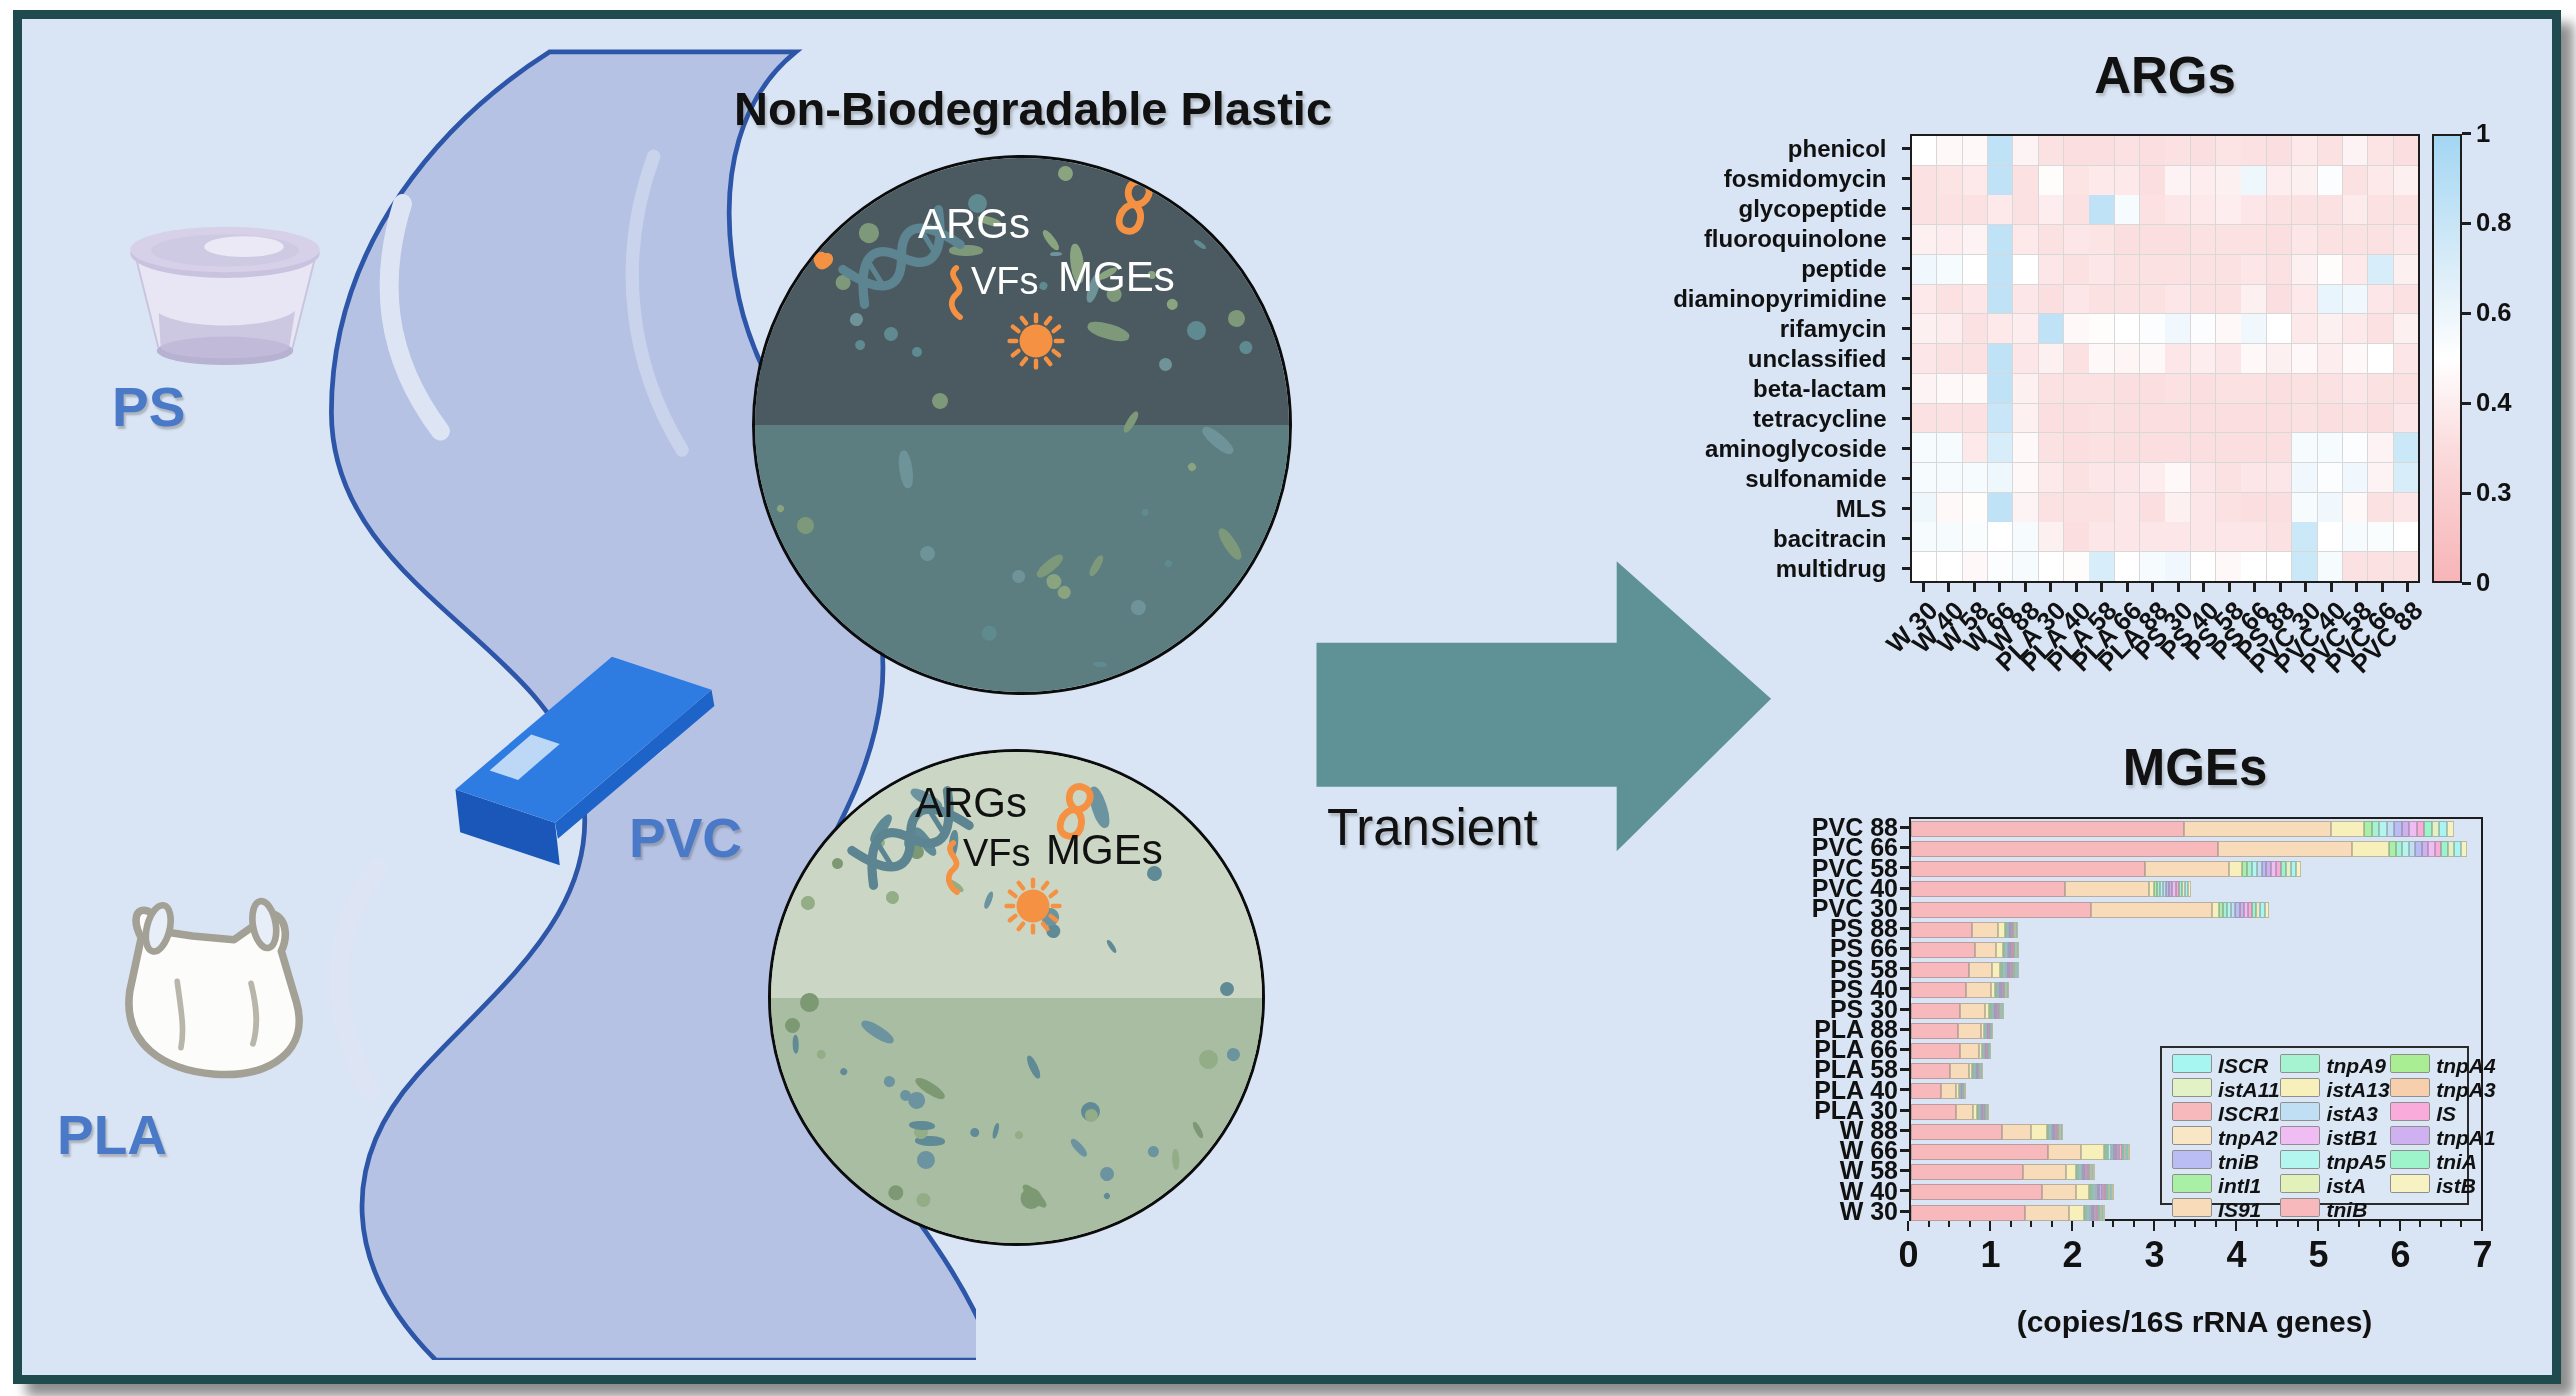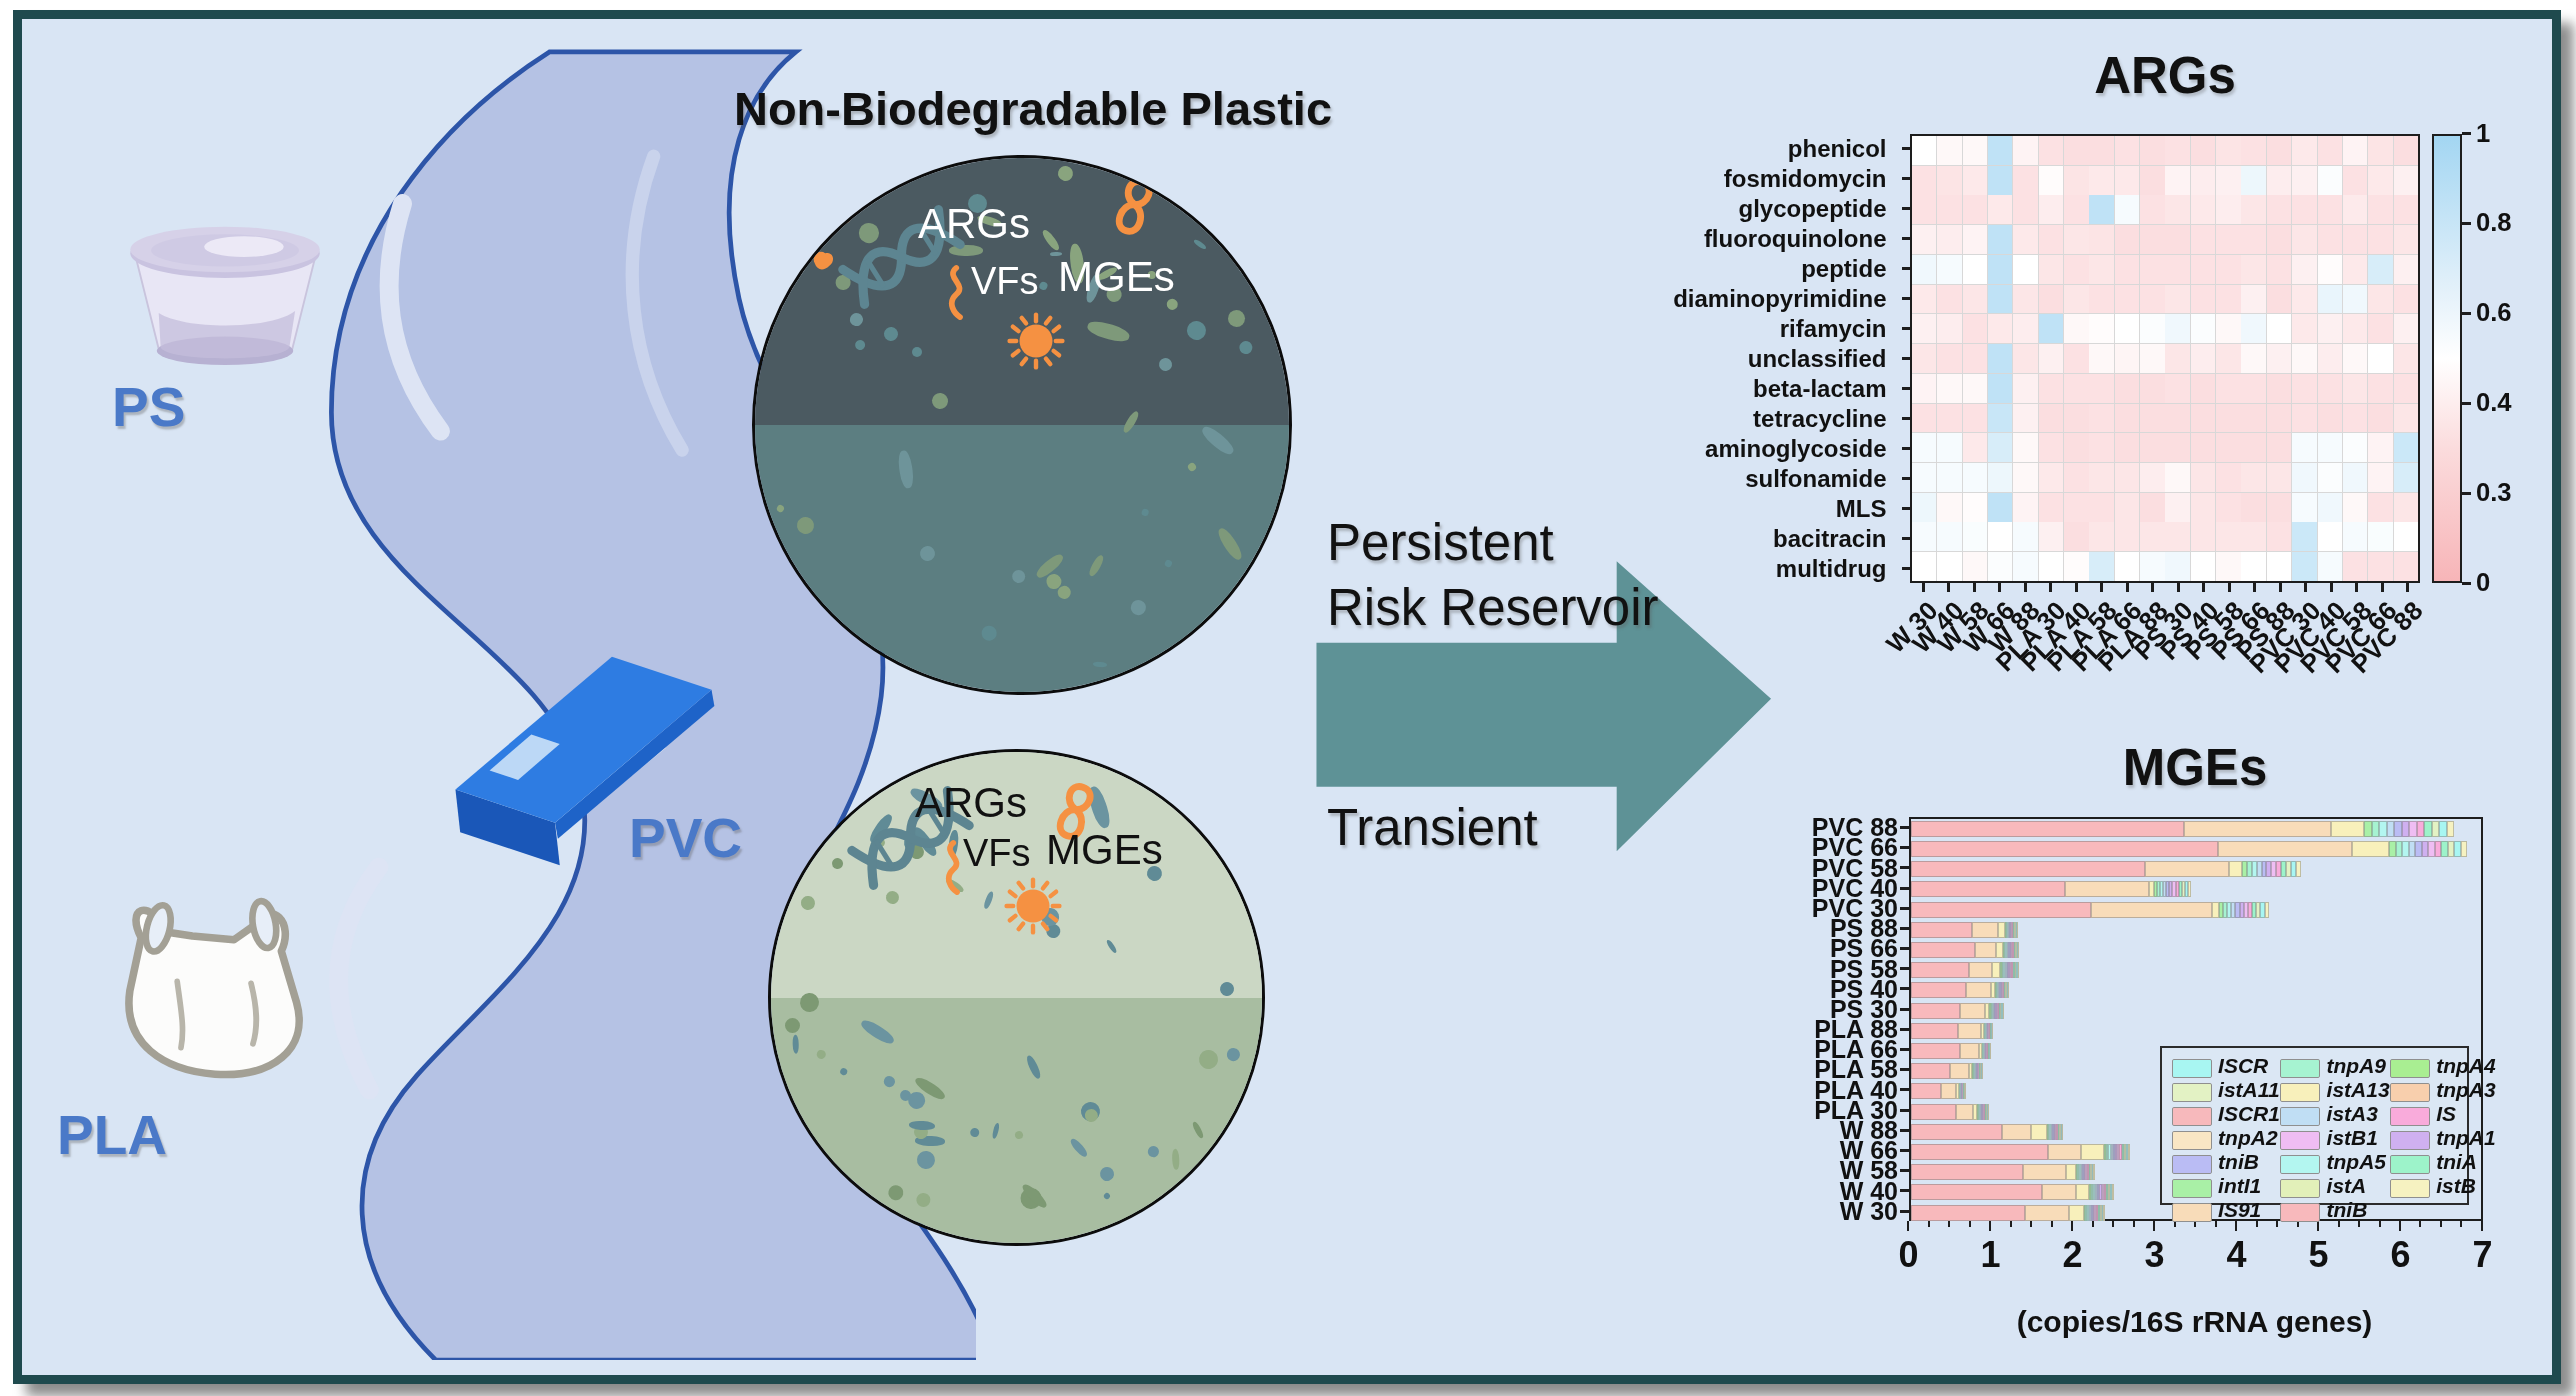--- a/index.html
+++ b/index.html
@@ -28,21 +28,21 @@
   .cbarlbl{position:absolute;font-weight:bold;font-size:25.6px;}
   .plot{border:2.8px solid #1d1d1d;box-sizing:border-box;}
   .barrow{position:absolute;left:0;display:flex;}
   .seg{height:100%;box-shadow:inset 0 0 0 0.9px rgba(125,125,125,0.5);}
   .ylbl{position:absolute;text-align:right;font-weight:bold;font-size:25px;width:190px;}
   .xticklbl{position:absolute;font-weight:bold;font-size:36px;text-align:center;width:57px;}
   .axislbl{font-weight:bold;font-size:30px;text-align:center;}
   .legend{border:2.8px solid #2b2b2b;background:#dbe7f4;box-sizing:border-box;
           display:grid;grid-auto-flow:column;grid-template-rows:repeat(7,1fr);
           grid-template-columns:repeat(3,1fr);padding:5.7px 9.5px;}
-  .leg-item{display:flex;align-items:flex-end;}
+  .leg-item{display:flex;align-items:flex-start;}
   .leg-sw{width:38px;height:17px;border:0.9px solid #8f8f8f;border-radius:1.9px;flex:0 0 auto;}
   .leg-tx{font-style:italic;font-weight:bold;font-size:21px;padding-left:6.6px;white-space:nowrap;}
   .dot{position:absolute;border-radius:50%;}
 </style>
 </head>
 <body>
 
 <div id="stage">
   <div id="frame"></div>
 
@@ -267,24 +267,20 @@
       <div class="dot" style="left: 142px; top: 331px; width: 34px; height: 11.4px; background: rgb(125, 153, 115); border-radius: 45%; transform: rotate(33deg); z-index: 2;"></div>
       <div class="dot" style="left: 314px; top: 357px; width: 12.8px; height: 12.8px; background: rgb(147, 173, 134); border-radius: 50%; transform: rotate(68deg); z-index: 2;"></div>
       <div class="dot" style="left: 139px; top: 93px; width: 13.7px; height: 13.7px; background: rgb(125, 153, 115); border-radius: 50%; transform: rotate(23deg); z-index: 2;"></div>
       <div class="dot" style="left: 248px; top: 439px; width: 31px; height: 10.2px; background: rgb(125, 153, 115); border-radius: 45%; transform: rotate(44deg); z-index: 2;"></div>
     </div>
 
 
   <svg class="abs" style="left:1316px;top:550px;" width="465" height="322" viewBox="0 0 490 340">
     <polygon points="0,98 317,98 317,12 480,157 317,318 317,250 0,250" fill="#5e9296"></polygon>
   </svg>
-  <div class="abs arrowtxt" style="left:1327px;top:510px;">
-    <div>Persistent</div>
-    <div>Risk Reservoir</div>
-  </div>
   <div class="abs arrowtxt" style="left:1327px;top:795px;">
     <div>Transient</div>
   </div>
 
   <div class="abs paneltitle" style="left:2023px;top:46px;width:284px;">ARGs</div>
   <div class="abs" id="hm-rowlabels" style="left:1612px;top:134px;width:284px;height:449px;">
       <div class="hm-rowlbl" style="height: 30px; padding-right: 9.5px;">phenicol</div>
       <div class="hm-rowlbl" style="height: 30px; padding-right: 9.5px;">fosmidomycin</div>
       <div class="hm-rowlbl" style="height: 30px; padding-right: 9.5px;">glycopeptide</div>
       <div class="hm-rowlbl" style="height: 30px; padding-right: 9.5px;">fluoroquinolone</div>

